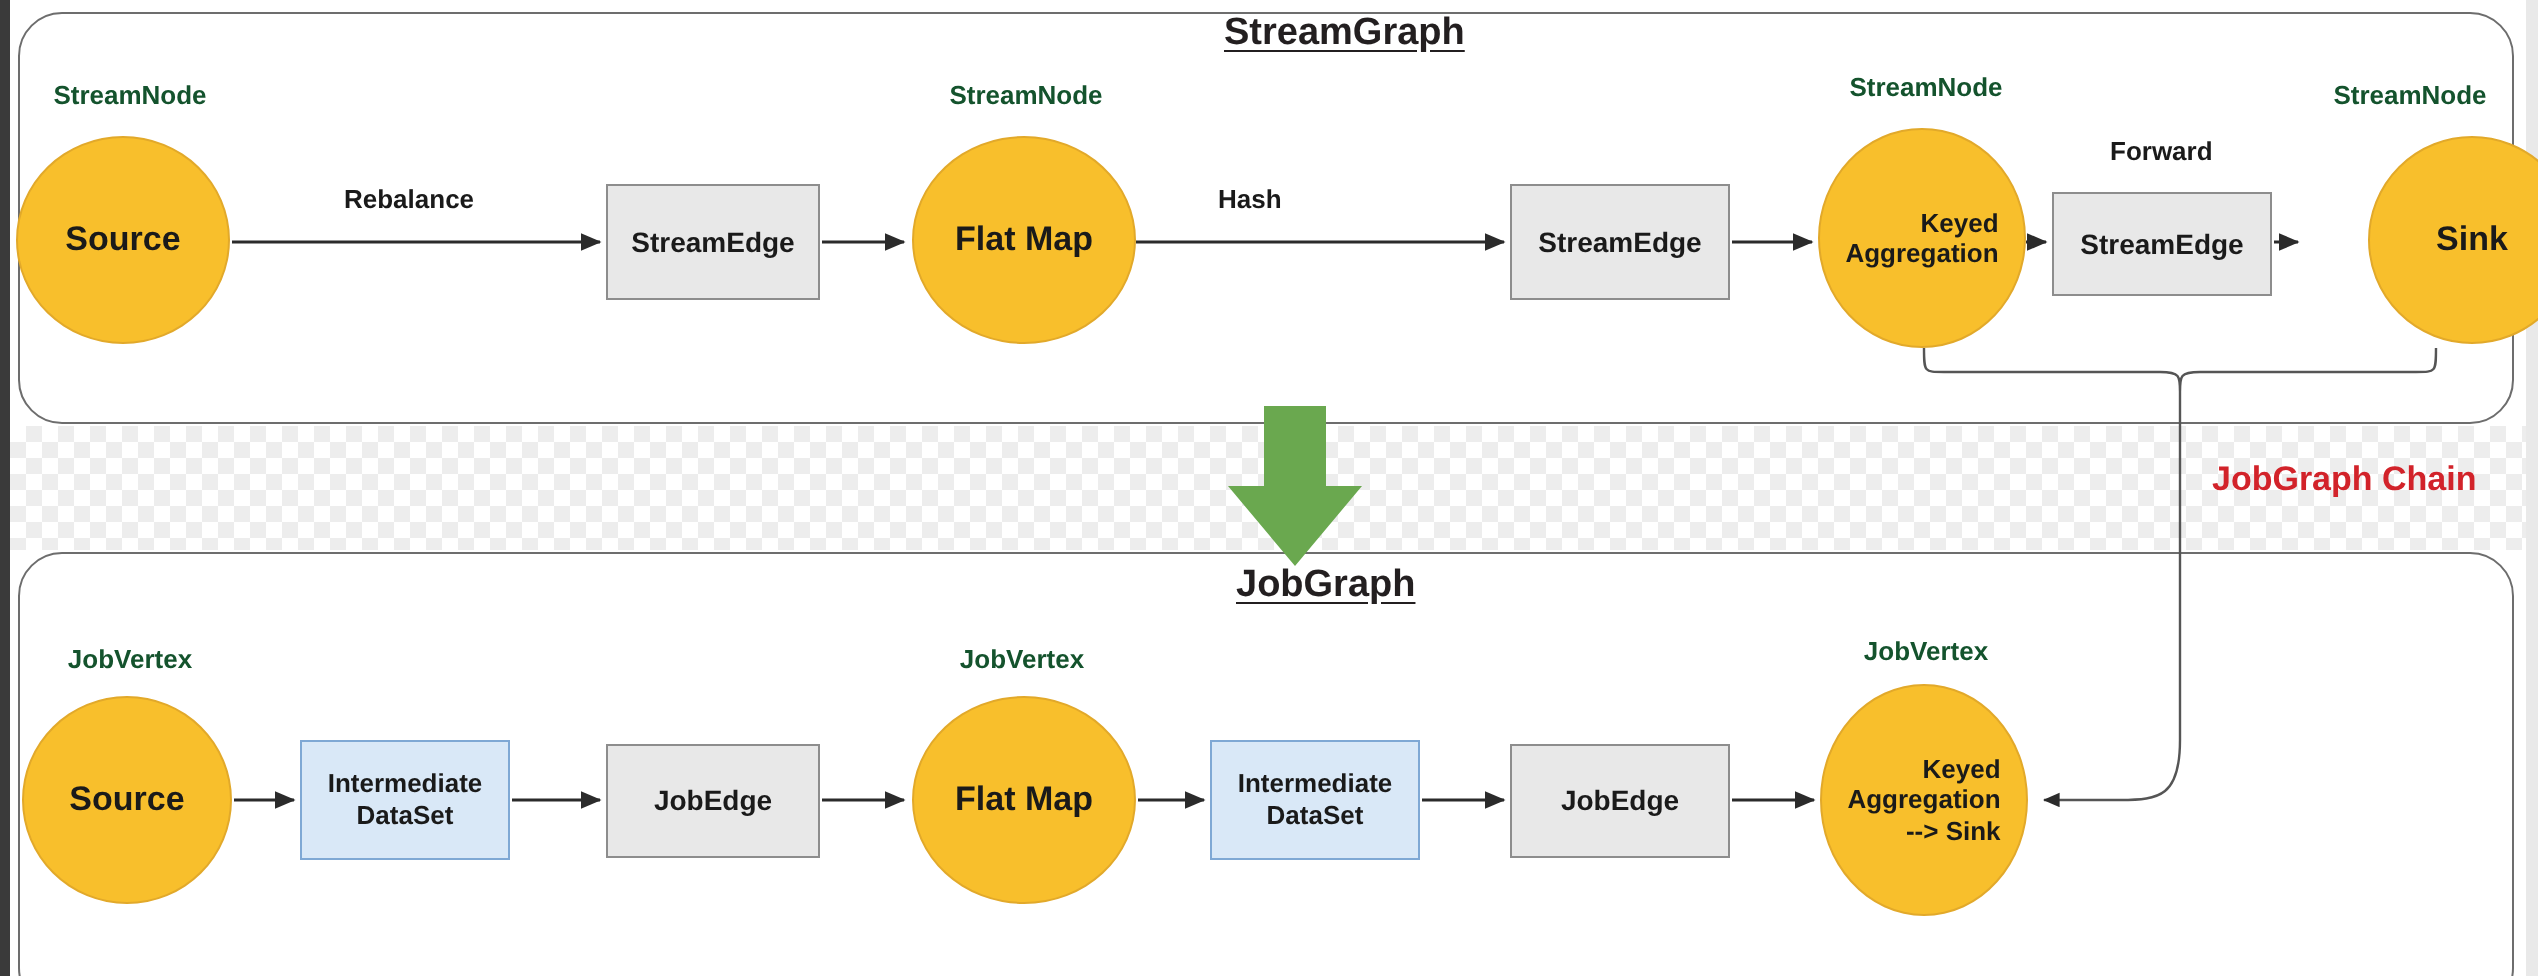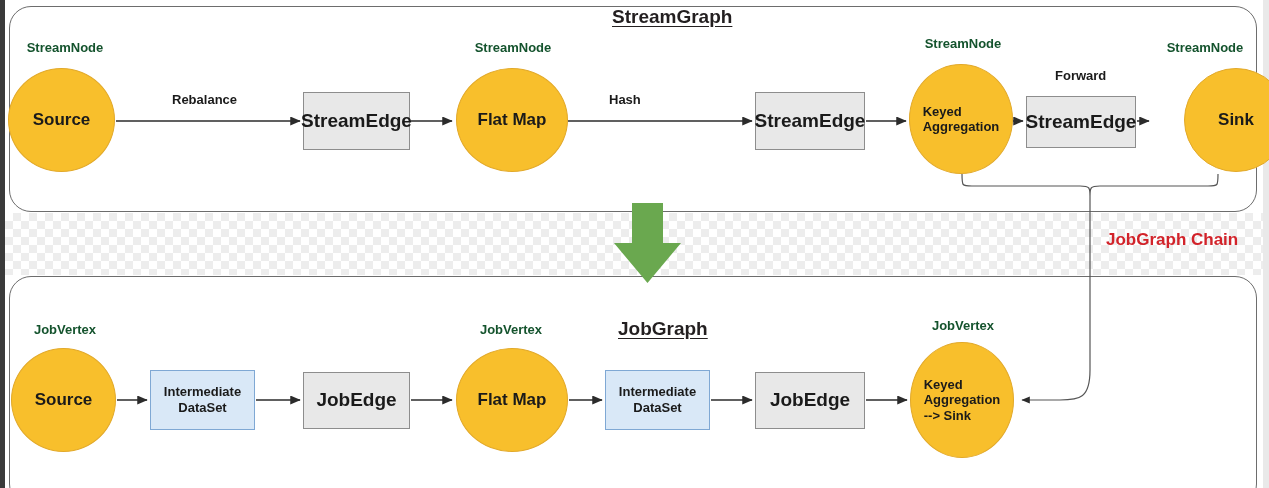--- a/index.html
+++ b/index.html
@@ -52,49 +52,49 @@
   .panel-title {
     position: absolute;
     font-size: 19px;
     font-weight: bold;
     color: #231f20;
     text-decoration: underline;
     text-underline-offset: 3px;
     white-space: nowrap;
   }
   #title-streamgraph { left: 612px; top: 6px; }
-  #title-jobgraph    { left: 618px; top: 282px; margin-top: 36px; }
+  #title-jobgraph    { left: 618px; top: 282px; }
 
   
   .ellipse {
     position: absolute;
     background: #f8bf2c;
     border: 1px solid #e2a92a;
     border-radius: 50%;
     display: flex;
     align-items: center;
     justify-content: center;
-    text-align: left;
+    text-align: right;
     color: #1a1a1a;
     font-weight: bold;
     box-sizing: border-box;
     line-height: 1.18;
   }
   .ellipse.big  { font-size: 17px; }
   .ellipse.small{ font-size: 13px; }
 
   
   .box {
     position: absolute;
     display: flex;
     align-items: center;
     justify-content: center;
     text-align: center;
     font-weight: bold;
-    font-size: 19px;
+    font-size: 14px;
     color: #1a1a1a;
     box-sizing: border-box;
     line-height: 1.2;
   }
   .box.gray {
     background: #e8e8e8;
     border: 1px solid #8d8d8d;
   }
   .box.blue {
     background: #d9e8f7;

